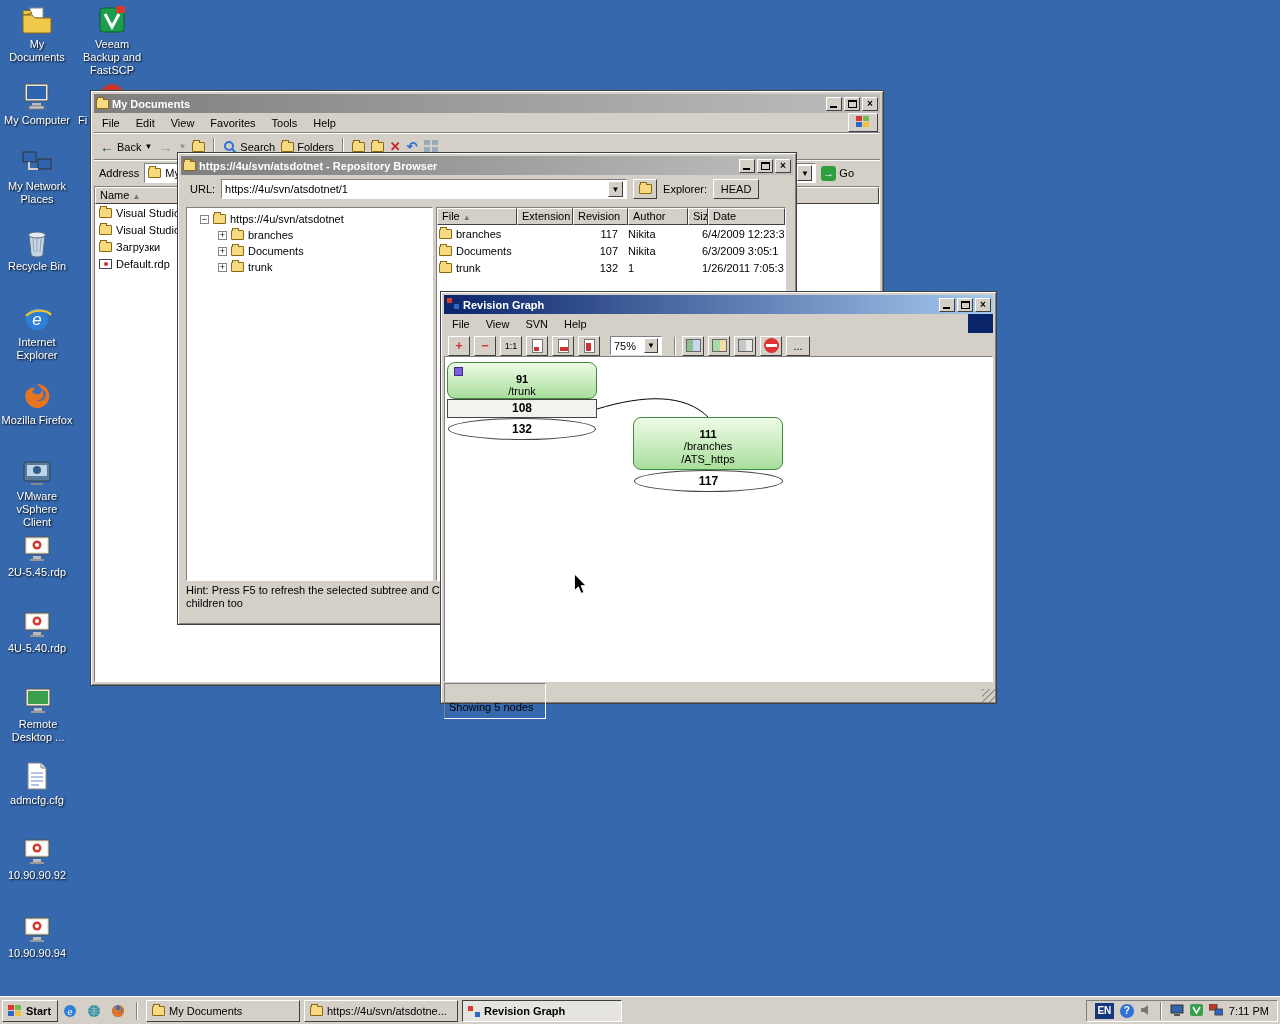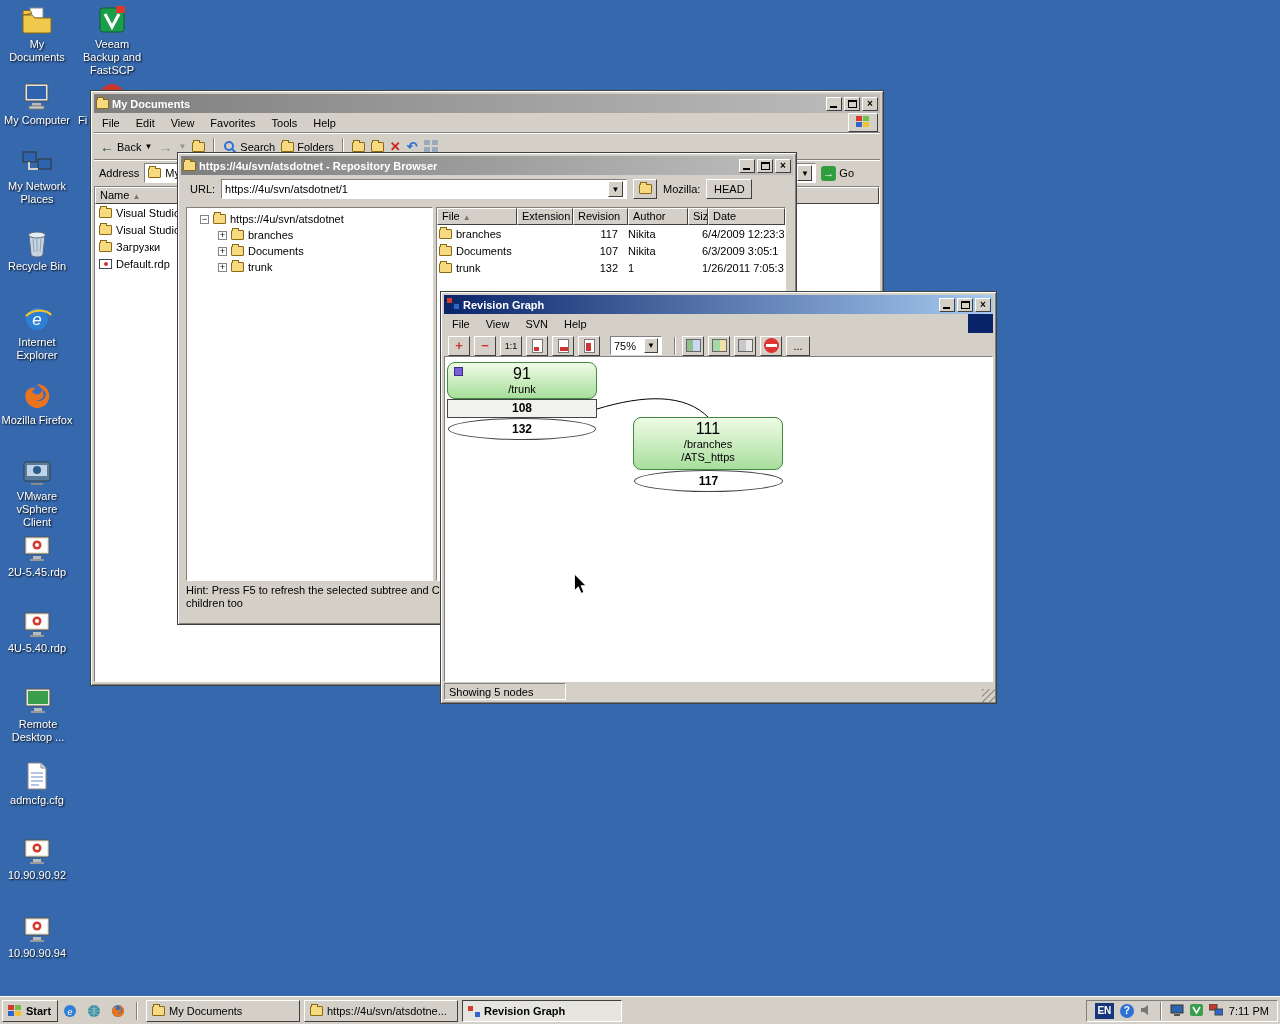--- a/index.html
+++ b/index.html
@@ -28,21 +28,21 @@
 .vsep{width:2px;height:18px;border-left:1px solid #808080;border-right:1px solid #fff;margin:0 2px;flex:none}
 .fold{display:inline-block;width:13px;height:10px;background:#F7D980;border:1px solid #8A6914;border-radius:1px;position:relative;flex:none}
 .fold:before{content:"";position:absolute;top:-3px;left:0;width:5px;height:2px;background:#F7D980;border:1px solid #8A6914;border-bottom:none}
 .scr-sm{display:inline-block;width:13px;height:10px;background:#fff;border:1px solid #445;position:relative;flex:none}
 .scr-sm i{position:absolute;left:4px;top:2px;width:4px;height:4px;background:#C33;border-radius:50%}
 .lrow{height:17px;display:flex;align-items:center;gap:4px;padding-left:4px;white-space:nowrap;overflow:hidden}
 .colh{height:17px;line-height:15px;padding-left:4px;background:#D4D0C8;border:1px solid;border-color:#fff #404040 #404040 #fff;white-space:nowrap;overflow:hidden}
 .pm{display:inline-block;width:9px;height:9px;border:1px solid #848484;background:#fff;font-size:9px;line-height:7px;text-align:center;flex:none}
 
 .gnode{position:absolute;border:1px solid #3F8A3F;border-radius:8px;background:linear-gradient(#EFFBE6,#A8DE9C);text-align:center}
-.gnode .rev{font-weight:normal;font-size:16px;margin-top:2px}
+.gnode .rev{font-weight:bold;font-size:11px;margin-top:10px}
 .gnode .pth{font-size:11px;line-height:13px}
 .gbox{position:absolute;border:1px solid #444;background:#F2F2EE;text-align:center;font-weight:bold;font-size:12px;line-height:17px}
 .gell{position:absolute;border:1px solid #444;border-radius:50%;background:#fff;text-align:center;font-weight:bold;font-size:12px;line-height:20px}
 
 .tbn{height:20px;min-width:22px;display:flex;align-items:center;justify-content:center;background:#D4D0C8;border:1px solid;border-color:#fff #404040 #404040 #fff;flex:none}
 .pg{width:11px;height:14px;background:#fff;border:1px solid #777;position:relative}
 .pg i{position:absolute;left:1px;bottom:1px;width:5px;height:4px;background:#C33}
 .grid2{width:15px;height:13px;border:1px solid #666}
 .noent{width:15px;height:15px;border-radius:50%;background:#D33;position:relative}
 .noent:after{content:"";position:absolute;left:2px;top:6px;width:11px;height:3px;background:#fff}
@@ -327,21 +327,21 @@
     </div>
     <div style="height:28px;display:flex;align-items:center;gap:6px;padding:0 9px">
       <span>URL:</span>
       <span class="inset" style="width:406px;height:20px;display:flex;align-items:center;padding:0 3px">
         <span style="flex:1;white-space:nowrap;overflow:hidden">https://4u/svn/atsdotnet/1</span>
         <span class="outset" style="width:15px;height:16px;text-align:center;font-size:8px;line-height:15px">▼</span>
       </span>
       <span class="outset" style="width:24px;height:20px;display:flex;align-items:center;justify-content:center">
           <span class="fold"></span>
         </span>
-      <span>Mozilla:</span>
+      <span>Explorer:</span>
       <span class="outset" style="width:46px;height:20px;text-align:center;line-height:18px">HEAD</span>
     </div>
     <div class="inset" style="position:absolute;left:8px;top:54px;width:247px;bottom:43px;background:#fff;overflow:hidden;padding:3px 0">
       <div class="lrow" style="height:16px">
         <span class="pm" style="margin-left:9px">−</span>
         <span class="fold"></span>
         <span>https://4u/svn/atsdotnet</span>
       </div>
       <div class="lrow" style="height:16px">
         <span class="pm" style="margin-left:27px">+</span>
@@ -494,21 +494,21 @@
         <div class="rev">111</div>
         <div class="pth">/branches</div>
         <div class="pth">/ATS_https</div>
       </div>
       <div class="gell" style="left:189px;top:113px;width:149px;height:22px">117</div>
       <svg style="position:absolute;left:128px;top:216px" width="14" height="22" viewBox="0 0 12 20">
           <path d="M1 1 L1 16 L4.5 12.5 L7 18.5 L9.5 17.5 L7 11.5 L11.5 11.5 Z" fill="#000" stroke="#fff" stroke-width="0.8"></path>
         </svg>
     </div>
     <div style="position:absolute;left:3px;right:3px;bottom:3px;height:17px;display:flex;gap:2px">
-      <span style="width:122px;border:1px solid;border-color:#808080 #fff #fff #808080;padding:2px 4px;white-space:nowrap;overflow:hidden">Showing 5 nodes</span>
+      <span style="width:102px;border:1px solid;border-color:#808080 #fff #fff #808080;padding:17px 4px;white-space:nowrap;overflow:hidden">Showing 5 nodes</span>
     </div>
     <div class="grip"></div>
   </div>
 
   <div class="taskbar">
     <div class="task outset" style="left:2px;width:56px">
       <svg width="14" height="13">
           <rect x="0" y="0" width="6" height="5" fill="#D83B2E"></rect>
           <rect x="7" y="0" width="6" height="5" fill="#6FBF4A"></rect>
           <rect x="0" y="6" width="6" height="5" fill="#2E66C9"></rect>

